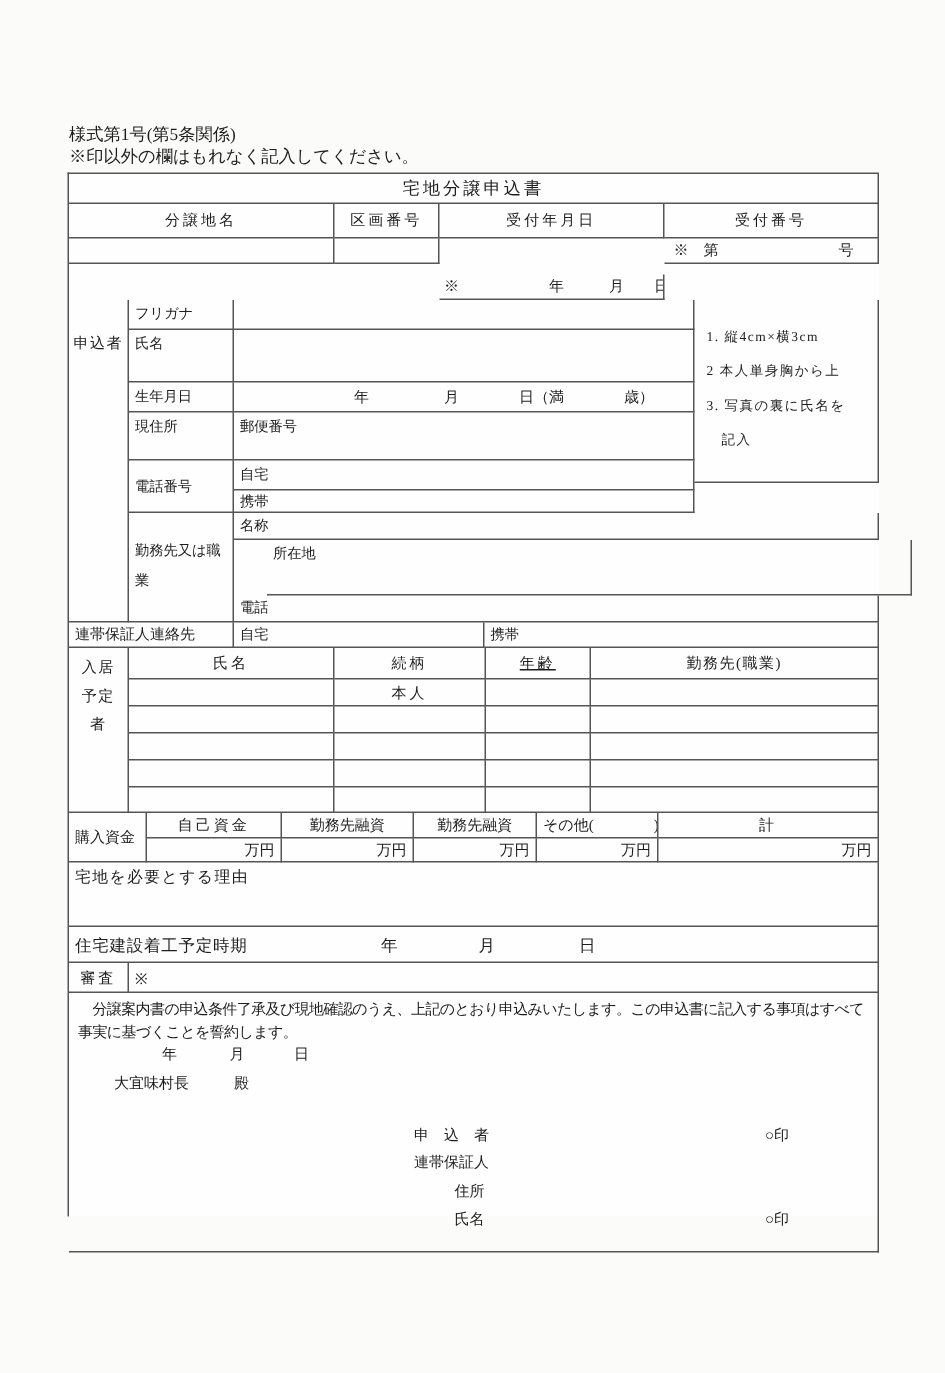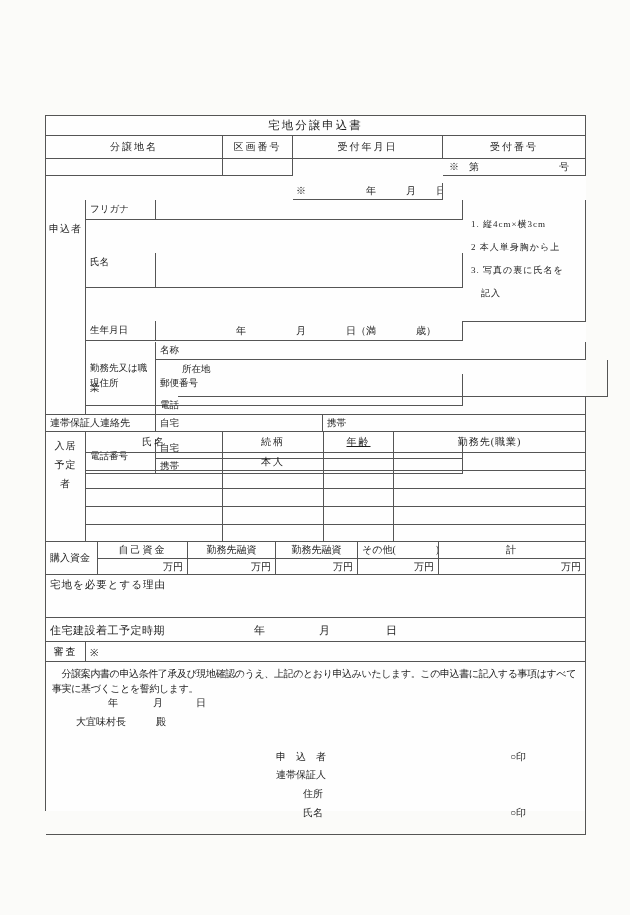--- a/index.html
+++ b/index.html
@@ -38,20 +38,24 @@
   .rel{position:relative;}
   .abs{position:absolute;white-space:pre;}
   .pledge{position:absolute;left:6px;right:6px;top:4px;font-size:10px;letter-spacing:-0.4px;line-height:15px;}
   .construction{font-size:11px;}
 </style>
 </head>
 <body>
 
 <div class="page">
 
+  <div class="pre-head">
+    <div>様式第1号(第5条関係)</div>
+    <div>※印以外の欄はもれなく記入してください。</div>
+  </div>
 
   <div class="sheet">
 
     <div class="row">
       <div class="c ctr title" style="width:540px;height:20px;">宅地分譲申込書</div>
     </div>
 
     <div class="row">
       <div class="c ctr" style="width:177px;height:23px;font-family:Liberation Mono, monospace;">分譲地名</div>
       <div class="c ctr" style="width:70px;height:23px;">区画番号</div>
@@ -63,21 +67,21 @@
       <div class="c" style="width:177px;height:17px;"></div>
       <div class="c" style="width:70px;height:17px;"></div>
       <div class="c pre" style="width:150px;height:17px;padding-left:3px;margin-top:24px;">※　　　　　　年　　　月　　日</div>
       <div class="c pre" style="width:143px;height:17px;padding-left:6px;">※　第　　　　　　　　号</div>
     </div>
 
     <div class="row">
       <div class="c applicant-lbl" style="width:40px;height:215px;">申込者</div>
       <div class="col" style="width:500px;">
         <div class="row" style="height:142px;">
-          <div class="col" style="width:377px;gap:33px;">
+          <div class="col" style="width:377px;">
             <div class="row">
               <div class="c lbl sm" style="width:70px;height:20px;">フリガナ</div>
               <div class="c" style="width:307px;height:20px;"></div>
             </div>
             <div class="row">
               <div class="c top sm" style="width:70px;height:35px;">氏名</div>
               <div class="c" style="width:307px;height:35px;"></div>
             </div>
             <div class="row">
               <div class="c lbl sm" style="width:70px;height:20px;">生年月日</div>

